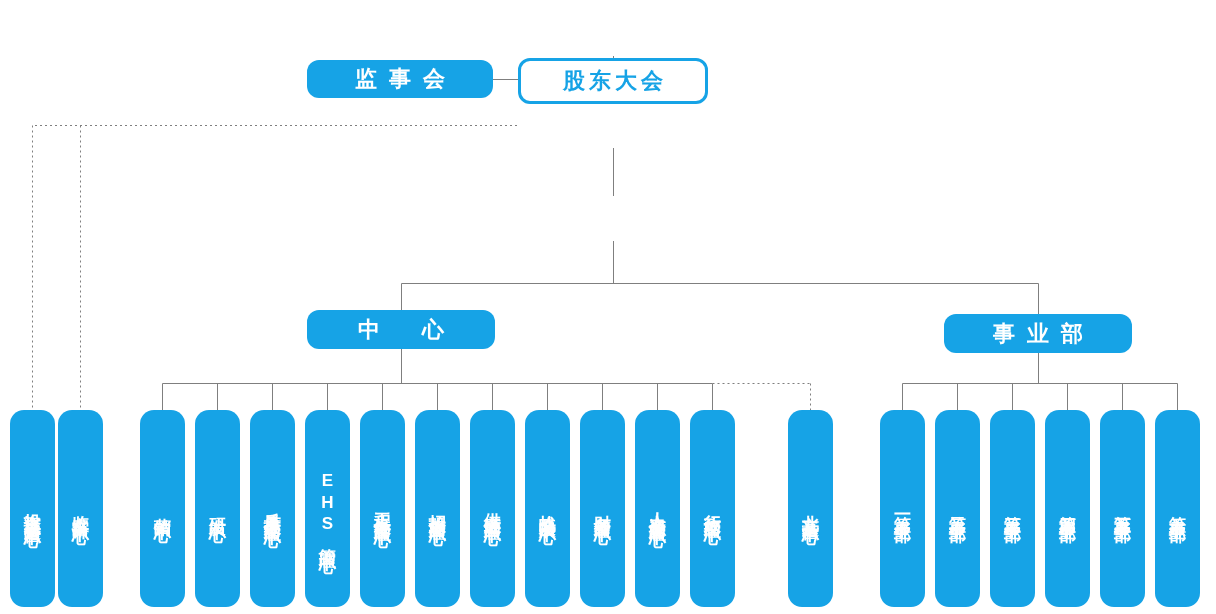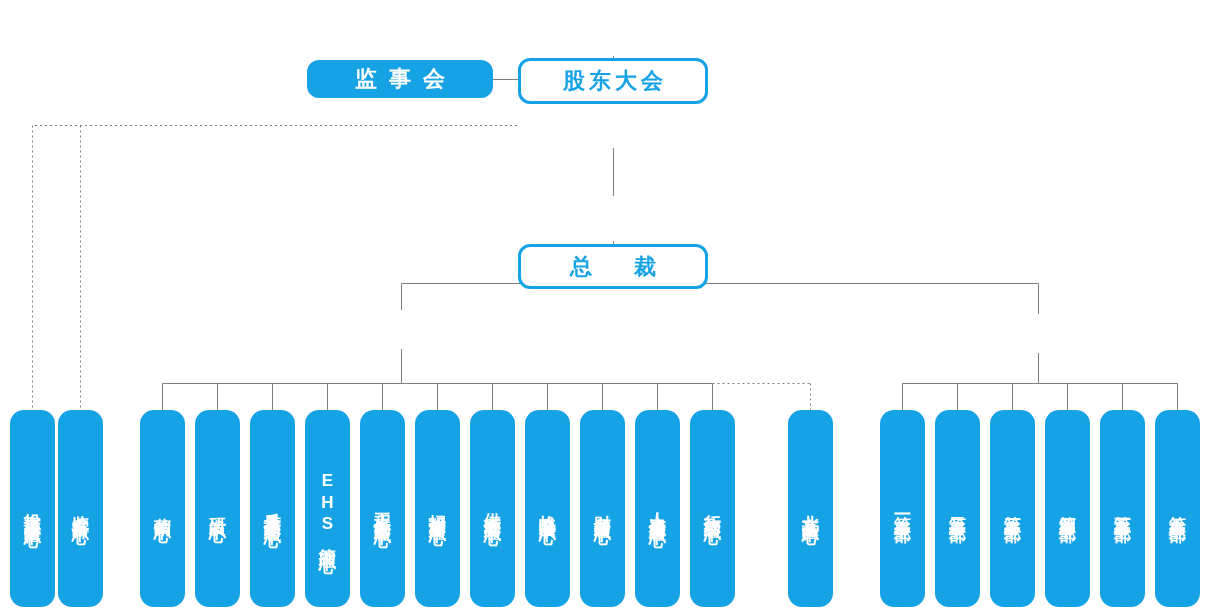--- a/index.html
+++ b/index.html
@@ -113,23 +113,24 @@
       <line x1="712.5" y1="383.5" x2="810.5" y2="383.5"></line>
       <line x1="810.5" y1="383.5" x2="810.5" y2="410"></line>
     </g>
   </svg>
 
   <div class="hbox outline ls-xs" style="left:518px;top:10px;width:190px;height:46px">股东大会</div>
 
   <div class="hbox filled ls-m" style="left:307px;top:60px;width:186px;height:38px">监事会</div>
 
 
-  <div class="hbox outline ls-xl" style="left:518px;top:196px;width:190px;height:45px">总裁</div>
 
+  <div class="hbox filled ls-xl" style="left:307px;top:310px;width:188px;height:39px">中心</div>
 
+  <div class="hbox filled ls-m" style="left:944px;top:314px;width:188px;height:39px">事业部</div>
 
   <div class="vbox" style="left:10px">投资证券运营中心</div>
   <div class="vbox" style="left:58px">监察审计中心</div>
 
   <div class="vbox" style="left:140px">营销中心</div>
   <div class="vbox" style="left:195px">研发中心</div>
   <div class="vbox" style="left:250px">质量技术管理中心</div>
   <div class="vbox" style="left:305px">EHS管理中心</div>
   <div class="vbox" style="left:360px">工程设备管理中心</div>
   <div class="vbox" style="left:415px">招投标管理中心</div>

